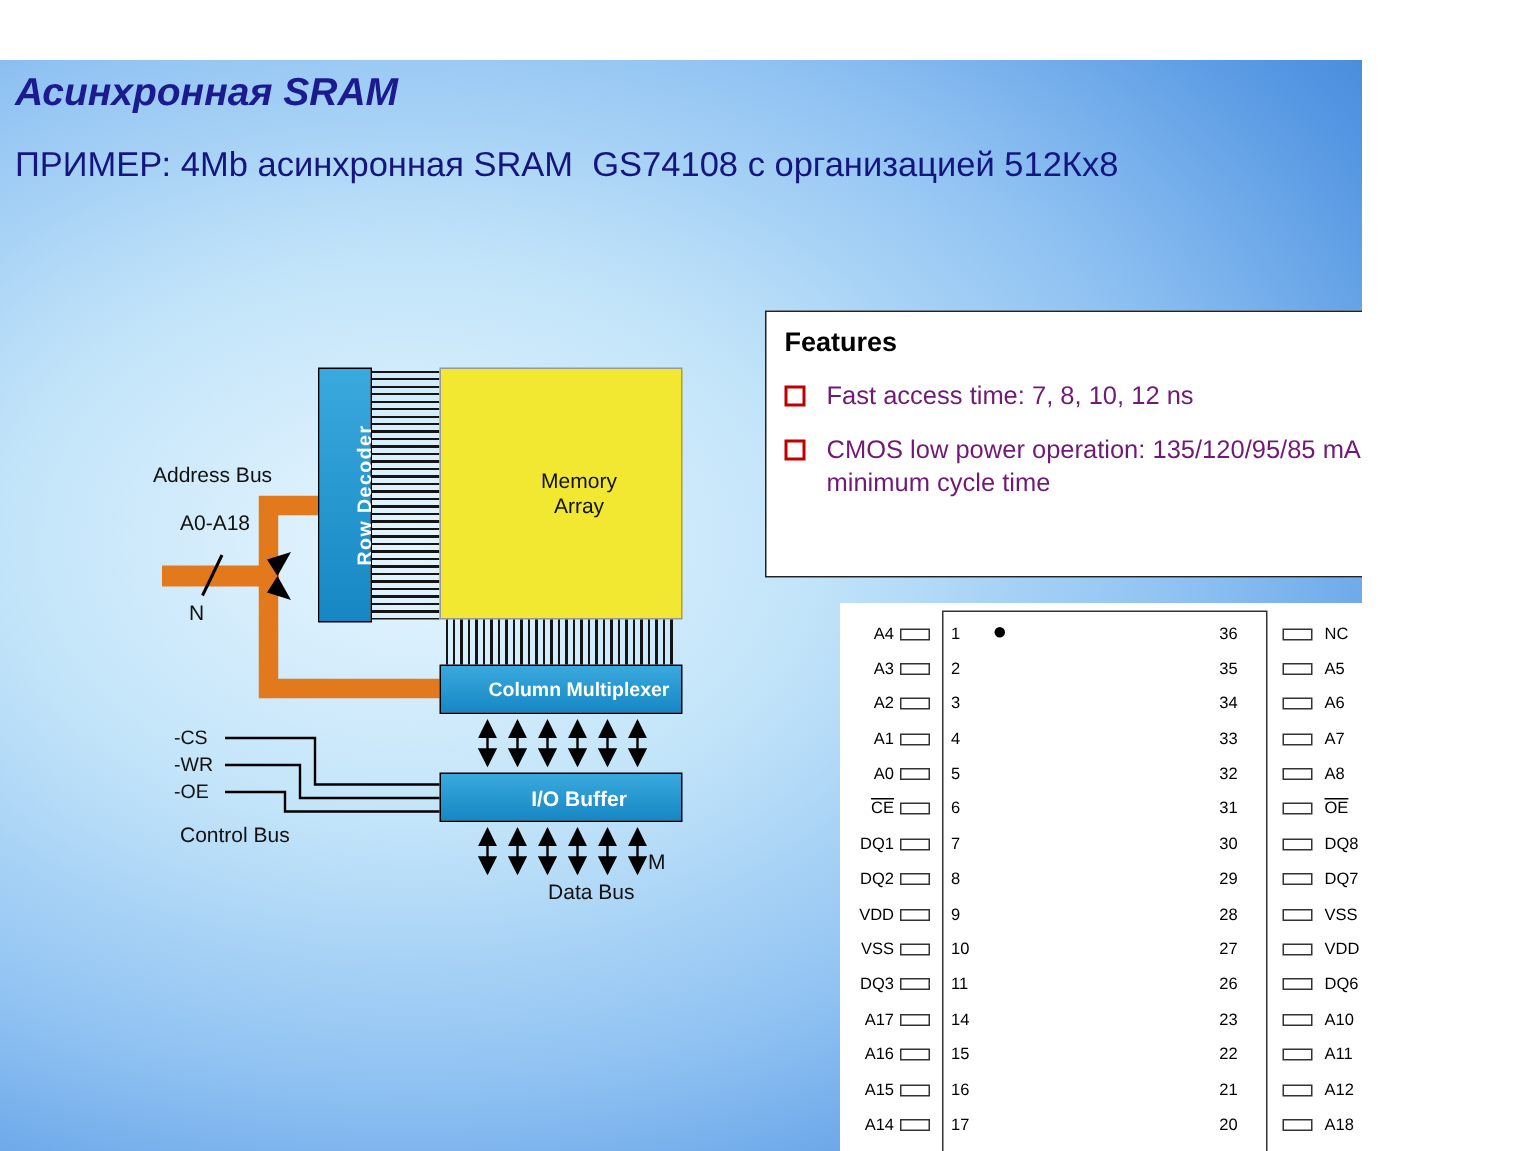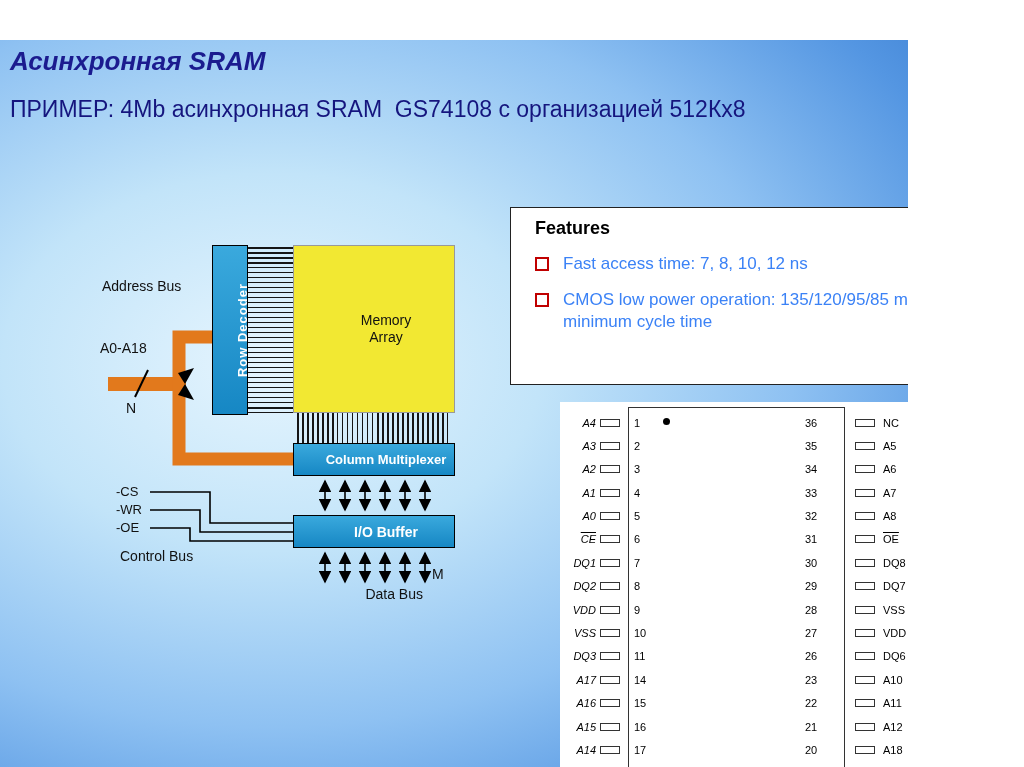--- a/index.html
+++ b/index.html
@@ -32,45 +32,45 @@
   .vhatch{position:absolute;left:217px;top:183px;width:154px;height:30px;
     background:repeating-linear-gradient(to right,#151515 0 1.5px,transparent 1.5px 5px);}
   .colmux{left:213px;top:213px;width:162px;height:33px;font-size:13px;}
   .iobuf{left:213px;top:285px;width:162px;height:33px;font-size:14px;}
   .dlabel{position:absolute;color:#111;font-size:14px;}
   .small{font-size:13px;}
   .dsvg{position:absolute;left:0;top:0;pointer-events:none;}
 
   
   .features{position:absolute;left:510px;top:167px;width:478px;height:178px;
-    box-sizing:border-box;background:#fff;border:1.5px solid #222;padding:8px 22px;}
+    box-sizing:border-box;background:#fff;border:1.5px solid #222;padding:8px 10px;}
   .feat-head{font-size:18px;font-weight:bold;color:#000;margin:2px 0 4px 2px;}
-  .feat-item{display:flex;margin-top:14px;font-size:17px;color:#3b82f6;line-height:1.3;}
+  .feat-item{display:flex;margin-top:14px;font-size:17px;color:#701a75;line-height:1.3;}
   .bullet{flex:0 0 10px;width:10px;height:10px;border:2px solid #c00000;
     margin:4px 14px 0 2px;background:#fff;}
   .feat-text{flex:1;}
 
   
   .pinout{position:absolute;left:560px;top:362px;width:375px;height:393px;background:#fff;}
   .chip{position:absolute;left:68px;top:5px;width:217px;height:385px;
     box-sizing:border-box;border:1px solid #333;background:#fff;}
   .chip-center{position:absolute;left:68px;top:165px;width:217px;text-align:center;
     font-size:12px;color:#000;}
   .chip-center .l2{margin-top:13px;}
   .pin1dot{position:absolute;left:103px;top:16px;width:7px;height:7px;
     border-radius:50%;background:#000;}
   .pin-rows{position:absolute;left:0;top:14px;width:375px;height:364px;
     display:flex;flex-direction:column;justify-content:space-between;}
   .pin-row{display:flex;align-items:center;height:13px;font-size:11px;color:#000;width:100%;}
-  .pn-nameL{width:36px;text-align:right;font-style:italic;}
+  .pn-nameL{width:36px;text-align:right;}
   .pn-pad{height:8px;width:20px;box-sizing:border-box;border:1px solid #333;background:#fff;}
   .pn-padL{margin-left:4px;}
   .pn-numL{width:28px;margin-left:14px;text-align:left;}
   .pn-sp{flex:1;}
-  .pn-numR{width:28px;text-align:left;}
+  .pn-numR{width:28px;text-align:center;}
   .pn-padR{margin-left:22px;}
   .pn-nameR{margin-left:8px;width:52px;text-align:left;}
   .bar{text-decoration:overline;}
 </style>
 </head>
 <body>
 
 <div class="slide">
 
   <div class="title">Асинхронная SRAM</div>
@@ -113,22 +113,22 @@
       <g stroke="#000" stroke-width="1.6">
         <line x1="245" y1="323" x2="245" y2="352" marker-start="url(#ahs)" marker-end="url(#ah)"></line>
         <line x1="265" y1="323" x2="265" y2="352" marker-start="url(#ahs)" marker-end="url(#ah)"></line>
         <line x1="285" y1="323" x2="285" y2="352" marker-start="url(#ahs)" marker-end="url(#ah)"></line>
         <line x1="305" y1="323" x2="305" y2="352" marker-start="url(#ahs)" marker-end="url(#ah)"></line>
         <line x1="325" y1="323" x2="325" y2="352" marker-start="url(#ahs)" marker-end="url(#ah)"></line>
         <line x1="345" y1="323" x2="345" y2="352" marker-start="url(#ahs)" marker-end="url(#ah)"></line>
       </g>
     </svg>
 
-    <div class="dlabel" style="left:22px;top:48px;">Address Bus</div>
-    <div class="dlabel" style="left:20px;top:110px;">A0-A18</div>
+    <div class="dlabel" style="left:22px;top:78px;">Address Bus</div>
+    <div class="dlabel" style="left:40px;top:110px;">A0-A18</div>
     <div class="dlabel" style="left:46px;top:170px;">N</div>
 
     <div class="dbox blue rowdec">
       <span class="vtext">Row Decoder</span>
     </div>
     <div class="hhatch"></div>
     <div class="dbox memarr">
       <span class="inner">Memory Array</span>
     </div>
     <div class="vhatch"></div>

